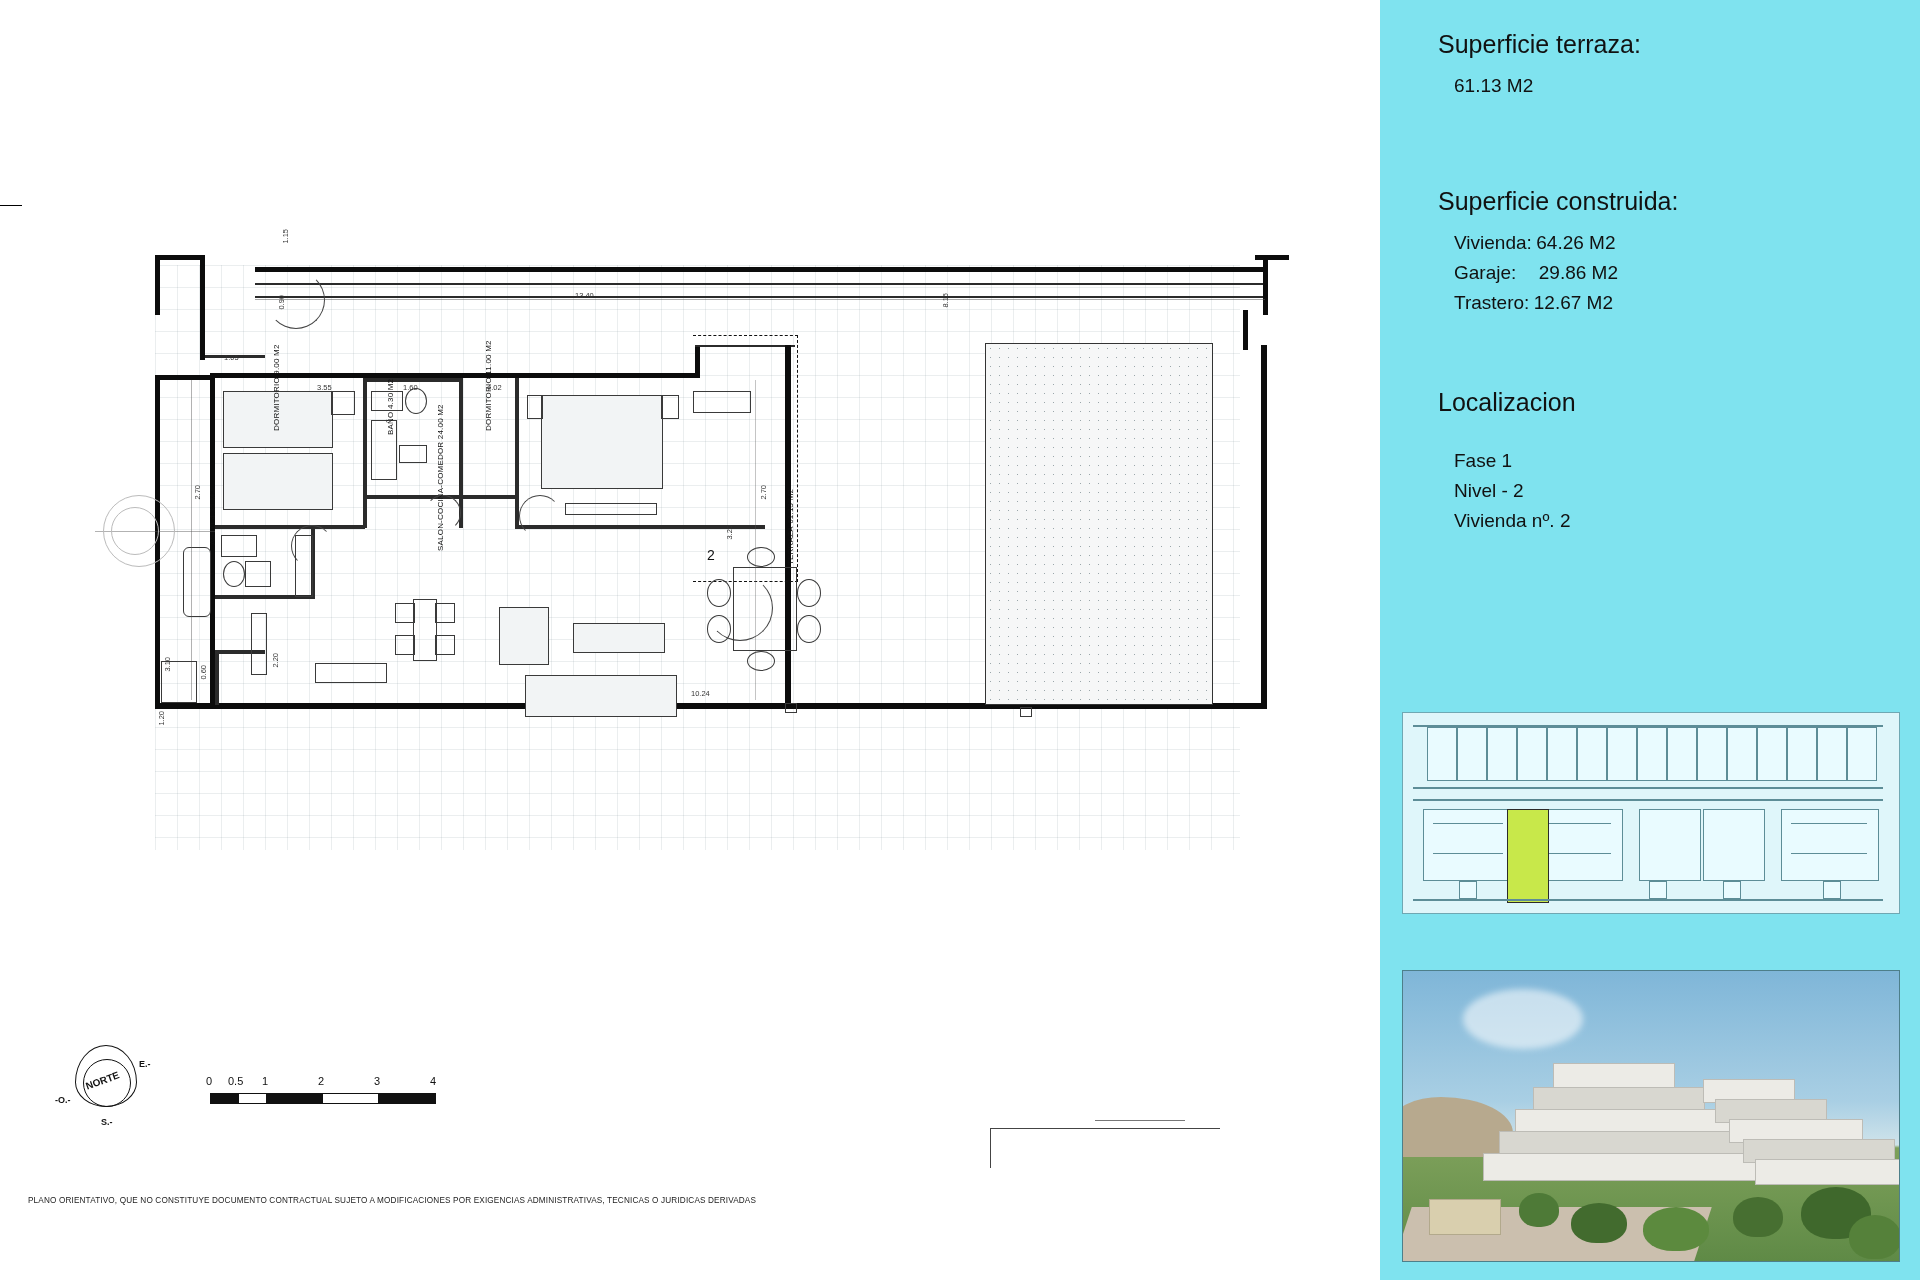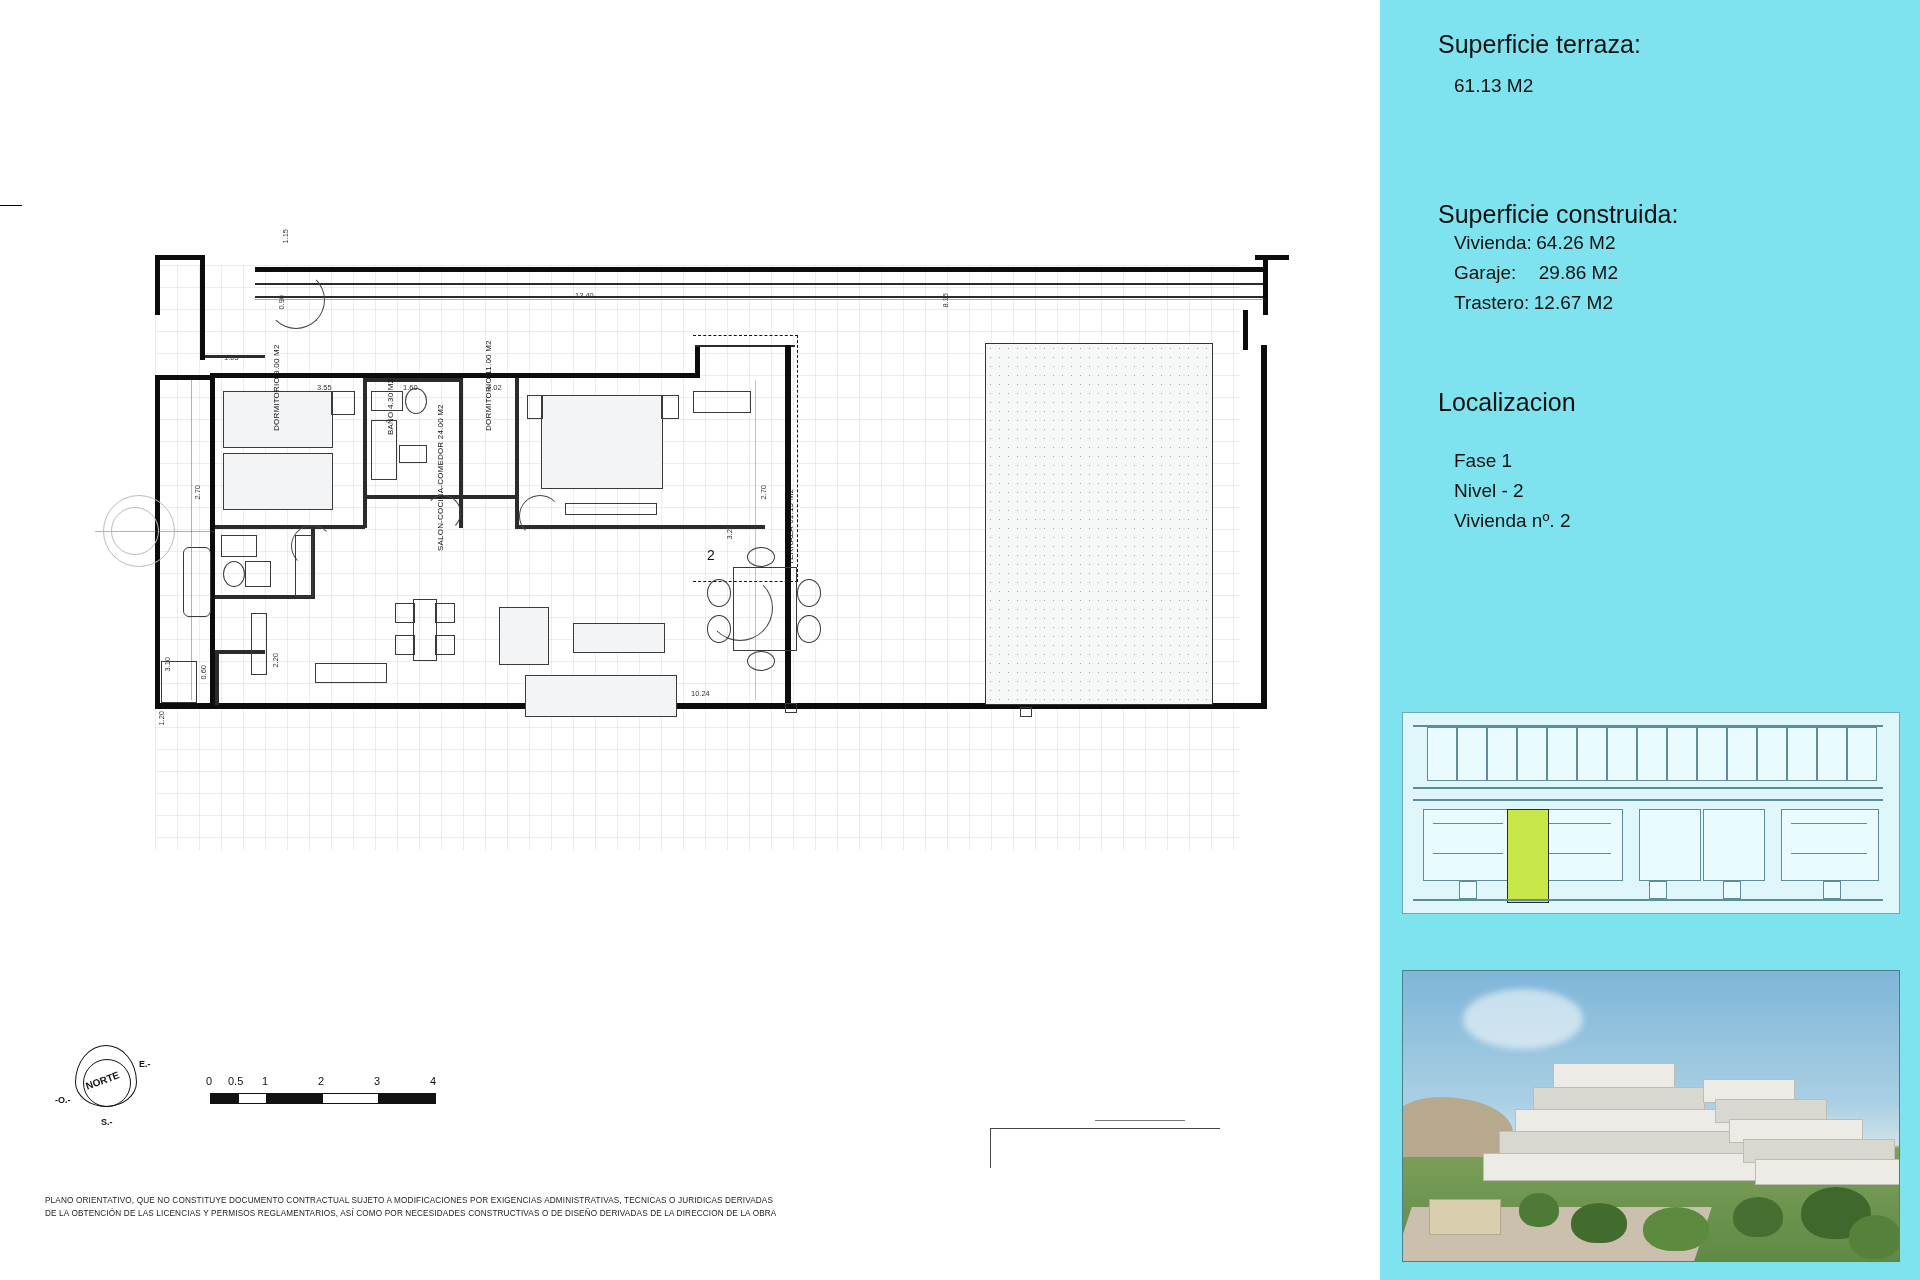--- a/index.html
+++ b/index.html
@@ -54,21 +54,21 @@
   }
   .compass .ring{position:absolute;left:28px;top:24px;width:46px;height:46px;border:1px solid #111;border-radius:50%;}
   .compass .txt{position:absolute;font-size:10px;font-weight:bold;color:#111;}
 
   
   .scalebar{position:absolute;left:210px;top:1075px;width:265px;height:36px;}
   .scalebar .bar{position:absolute;top:18px;height:9px;border:1px solid #111;}
   .scalebar .num{position:absolute;top:0;font-size:11px;color:#111;}
 
   .legal{
-    position:absolute;left:45px;top:1195px;width:890px;
+    position:absolute;left:28px;top:1195px;width:890px;
     font-size:8.2px;line-height:1.55;color:#222;letter-spacing:.15px;
   }
   .sepline{position:absolute;background:#000;}
 
   
   #panel{
     position:absolute;left:1380px;top:0;width:540px;height:1280px;
     background:#7fe3ef;
   }
   #panel .head{
@@ -274,30 +274,29 @@
     <div class="num" style="left:-4px;">0</div>
     <div class="num" style="left:18px;">0.5</div>
     <div class="num" style="left:52px;">1</div>
     <div class="num" style="left:108px;">2</div>
     <div class="num" style="left:164px;">3</div>
     <div class="num" style="left:220px;">4</div>
   </div>
 
   <div class="legal">
     <div>PLANO ORIENTATIVO, QUE NO CONSTITUYE DOCUMENTO CONTRACTUAL SUJETO A MODIFICACIONES POR EXIGENCIAS ADMINISTRATIVAS, TECNICAS O JURIDICAS DERIVADAS</div>
-    <div>DE LA OBTENCIÓN DE LAS LICENCIAS Y PERMISOS REGLAMENTARIOS, ASÍ COMO POR NECESIDADES CONSTRUCTIVAS  O DE DISEÑO DERIVADAS DE LA DIRECCION DE LA OBRA</div>
   </div>
 </div>
 
 <div id="panel">
 
   <div class="blk head" style="top:30px;">Superficie terraza:</div>
   <div class="blk sub" style="top:75px;left:52px;">61.13 M2</div>
 
-  <div class="blk head" style="top:200px;">Superficie construida:</div>
+  <div class="blk head" style="top:187px;">Superficie construida:</div>
 
   <div class="blk" style="top:232px;left:52px;width:300px;">
     <span class="sub">Vivienda:</span>
     <span class="sub">64.26 M2</span>
   </div>
   <div class="blk" style="top:262px;left:52px;width:300px;">
     <span class="sub">Garaje:</span>
     <span class="sub" style="margin-left:18px;">29.86 M2</span>
   </div>
   <div class="blk" style="top:292px;left:52px;width:300px;">

